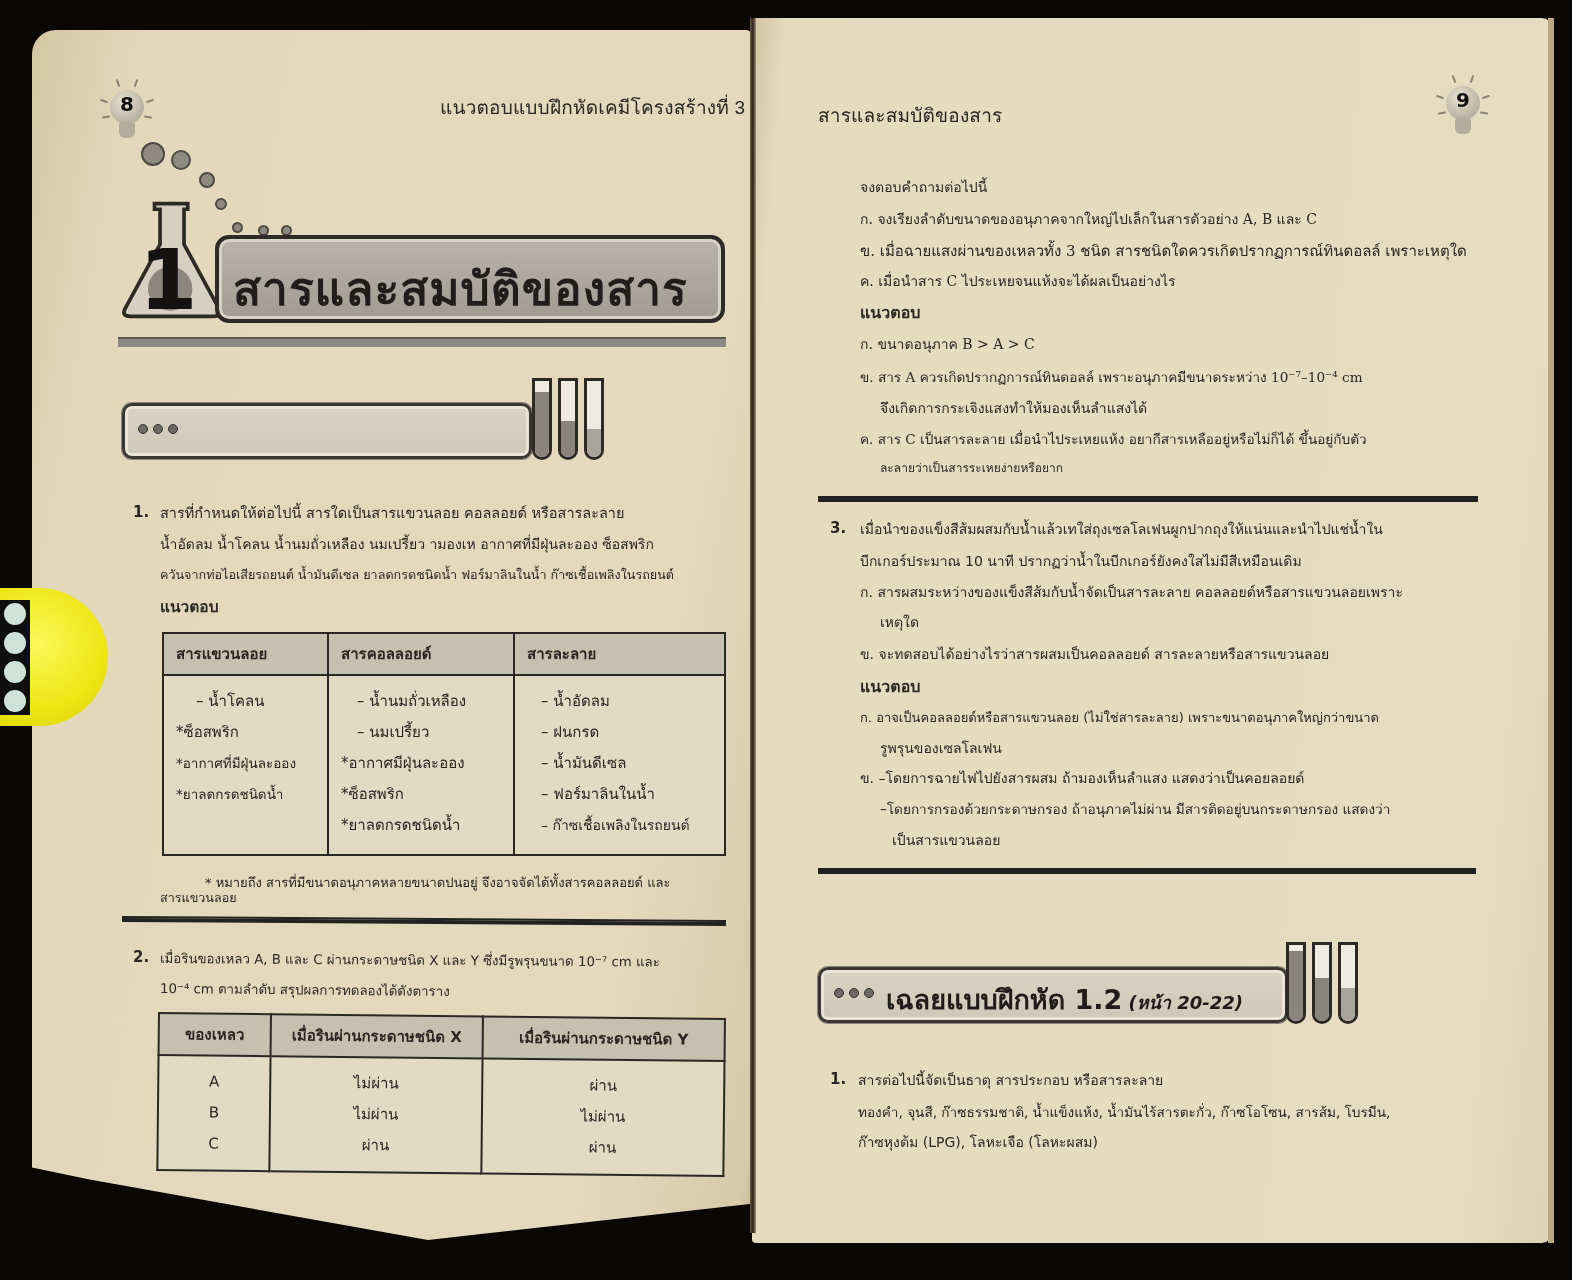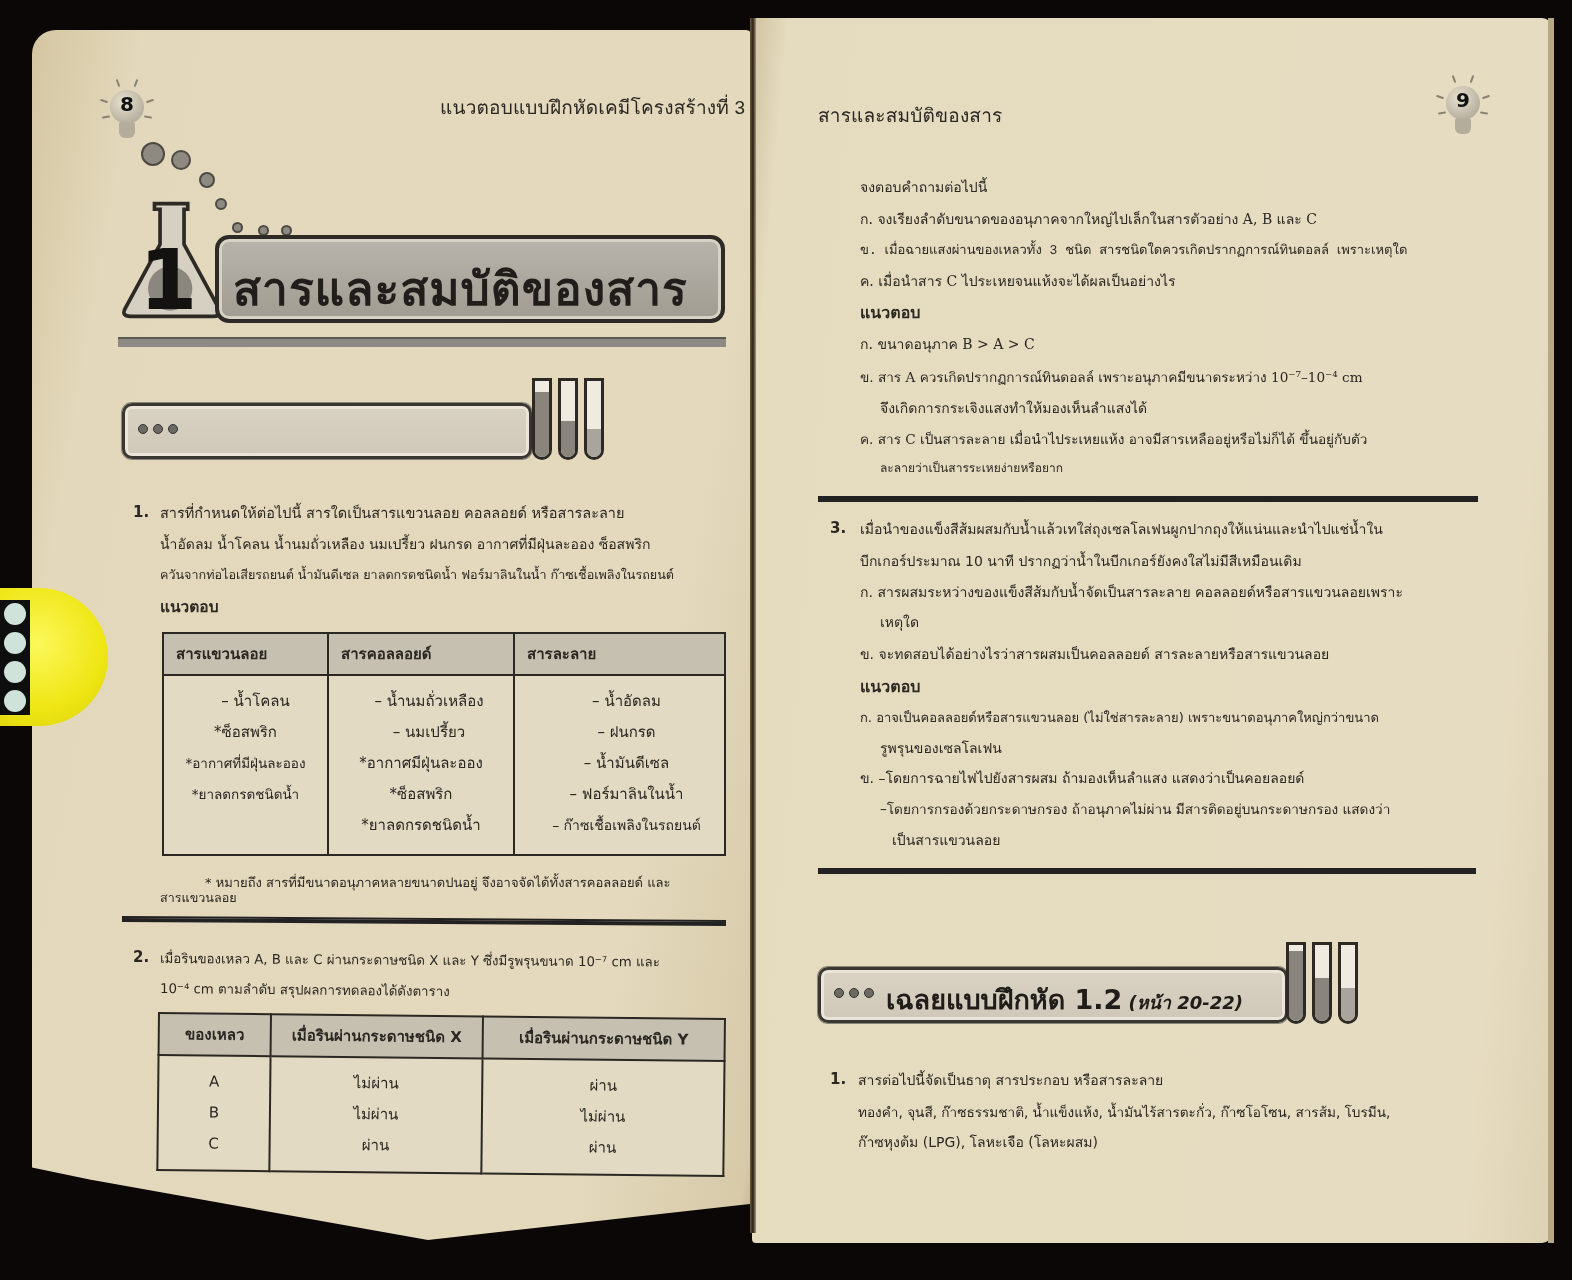--- a/index.html
+++ b/index.html
@@ -109,21 +109,21 @@
     .para-serif { font-family: "DejaVu Serif", serif; }
 
     .rule-double {
       position: absolute; height: 6px; border-top: 2px solid #222; border-bottom: 4px solid #222;
     }
 
     
     table.sheet { position: absolute; border-collapse: collapse; font-family: "DejaVu Sans", sans-serif; }
     table.sheet th, table.sheet td { border: 2px solid #2b2824; vertical-align: top; }
     table.sheet th { background: #c6c0b0; font-weight: bold; font-size: 15px; text-align: left; padding: 8px 12px; }
-    table.sheet td { background: #e2dac3; font-size: 15px; padding: 10px 12px; text-align: center; }
+    table.sheet td { background: #e2dac3; font-size: 15px; padding: 10px 12px; }
     .cell-line { display: block; line-height: 31px; white-space: nowrap; }
 
     table.t2 th { text-align: center; }
     table.t2 td { text-align: center; }
 
     
     .clip {
       position: absolute; left: 0; top: 588px; width: 108px; height: 138px;
     }
     .clip .half {
@@ -191,21 +191,21 @@
         <div class="liquid" style="height:45%;"></div>
       </div>
     <div class="tube">
         <div class="liquid" style="height:35%; background:#a9a59c;"></div>
       </div>
   </div>
 </div>
 
 <div class="num-label" style="left:133px; top:503px;">1.</div>
 <div class="para" style="left:160px; top:501px; font-size:14.5px;">สารที่กำหนดให้ต่อไปนี้ สารใดเป็นสารแขวนลอย คอลลอยด์ หรือสารละลาย</div>
-<div class="para" style="left:160px; top:533px; font-size:14px;">น้ำอัดลม  น้ำโคลน  น้ำนมถั่วเหลือง  นมเปรี้ยว  ฝนกรด  อากาศที่มีฝุ่นละออง  ซ็อสพริก</div>
+<div class="para" style="left:160px; top:533px; font-size:14px;">น้ำอัดลม  น้ำโคลน  น้ำนมถั่วเหลือง  นมเปรี้ยว  ามองเห  อากาศที่มีฝุ่นละออง  ซ็อสพริก</div>
 <div class="para" style="left:160px; top:565px; font-size:12.6px;">ควันจากท่อไอเสียรถยนต์ น้ำมันดีเซล ยาลดกรดชนิดน้ำ ฟอร์มาลินในน้ำ ก๊าซเชื้อเพลิงในรถยนต์</div>
 <div class="para bold" style="left:160px; top:594px;">แนวตอบ</div>
 
 <table class="sheet t1" style="left:162px; top:632px; width:564px;">
   <thead>
     <tr>
       <th style="width:165px;">สารแขวนลอย</th>
       <th style="width:186px;">สารคอลลอยด์</th>
       <th>สารละลาย</th>
     </tr>
@@ -292,27 +292,27 @@
   <span class="ray" style="left:44px; top:34px; transform:rotate(10deg);"></span>
   <span class="ray" style="left:14px; top:0; transform:rotate(70deg);"></span>
   <span class="ray" style="left:32px; top:0; transform:rotate(-70deg);"></span>
   <div class="glass"></div>
   <div class="base"></div>
   <div class="num">9</div>
 </div>
 
 <div class="para para-serif" style="left:860px; top:176px; font-size:14px;">จงตอบคำถามต่อไปนี้</div>
 <div class="para para-serif" style="left:860px; top:208px; font-size:14px;">ก. จงเรียงลำดับขนาดของอนุภาคจากใหญ่ไปเล็กในสารตัวอย่าง A, B และ C</div>
-<div class="para para-serif" style="left:860px; top:239px; font-size:13px;font-family:Liberation Mono, monospace;">ข. เมื่อฉายแสงผ่านของเหลวทั้ง 3 ชนิด สารชนิดใดควรเกิดปรากฏการณ์ทินดอลล์ เพราะเหตุใด</div>
+<div class="para para-serif" style="left:860px; top:239px; font-size:15px;">ข. เมื่อฉายแสงผ่านของเหลวทั้ง 3 ชนิด สารชนิดใดควรเกิดปรากฏการณ์ทินดอลล์ เพราะเหตุใด</div>
 <div class="para para-serif" style="left:860px; top:270px; font-size:14px;">ค. เมื่อนำสาร C ไประเหยจนแห้งจะได้ผลเป็นอย่างไร</div>
 <div class="para bold" style="left:860px; top:300px; font-size:16px;">แนวตอบ</div>
 <div class="para para-serif" style="left:860px; top:333px; font-size:14px;">ก. ขนาดอนุภาค B &gt; A &gt; C</div>
 <div class="para para-serif" style="left:860px; top:366px; font-size:13.6px;">ข. สาร  A  ควรเกิดปรากฏการณ์ทินดอลล์  เพราะอนุภาคมีขนาดระหว่าง  10⁻⁷–10⁻⁴  cm</div>
 <div class="para para-serif" style="left:880px; top:397px; font-size:14px;">จึงเกิดการกระเจิงแสงทำให้มองเห็นลำแสงได้</div>
-<div class="para para-serif" style="left:860px; top:428px; font-size:13.6px;">ค. สาร  C  เป็นสารละลาย  เมื่อนำไประเหยแห้ง  อาจมีสารเหลืออยู่หรือไม่ก็ได้  ขึ้นอยู่กับตัว</div>
+<div class="para para-serif" style="left:860px; top:428px; font-size:13.6px;">ค. สาร  C  เป็นสารละลาย  เมื่อนำไประเหยแห้ง  อยากีสารเหลืออยู่หรือไม่ก็ได้  ขึ้นอยู่กับตัว</div>
 <div class="para para-serif" style="left:880px; top:458px; font-size:12px;">ละลายว่าเป็นสารระเหยง่ายหรือยาก</div>
 
 <div class="rule-double" style="left:818px; top:496px; width:660px;"></div>
 
 <div class="num-label" style="left:830px; top:519px;">3.</div>
 <div class="para" style="left:860px; top:518px; font-size:14px;">เมื่อนำของแข็งสีส้มผสมกับน้ำแล้วเทใส่ถุงเซลโลเฟนผูกปากถุงให้แน่นและนำไปแช่น้ำใน</div>
 <div class="para" style="left:860px; top:550px; font-size:14px;">บีกเกอร์ประมาณ 10 นาที ปรากฏว่าน้ำในบีกเกอร์ยังคงใสไม่มีสีเหมือนเดิม</div>
 <div class="para" style="left:860px; top:581px; font-size:14px;">ก. สารผสมระหว่างของแข็งสีส้มกับน้ำจัดเป็นสารละลาย  คอลลอยด์หรือสารแขวนลอยเพราะ</div>
 <div class="para" style="left:880px; top:611px; font-size:14px;">เหตุใด</div>
 <div class="para" style="left:860px; top:643px; font-size:14px;">ข. จะทดสอบได้อย่างไรว่าสารผสมเป็นคอลลอยด์ สารละลายหรือสารแขวนลอย</div>

